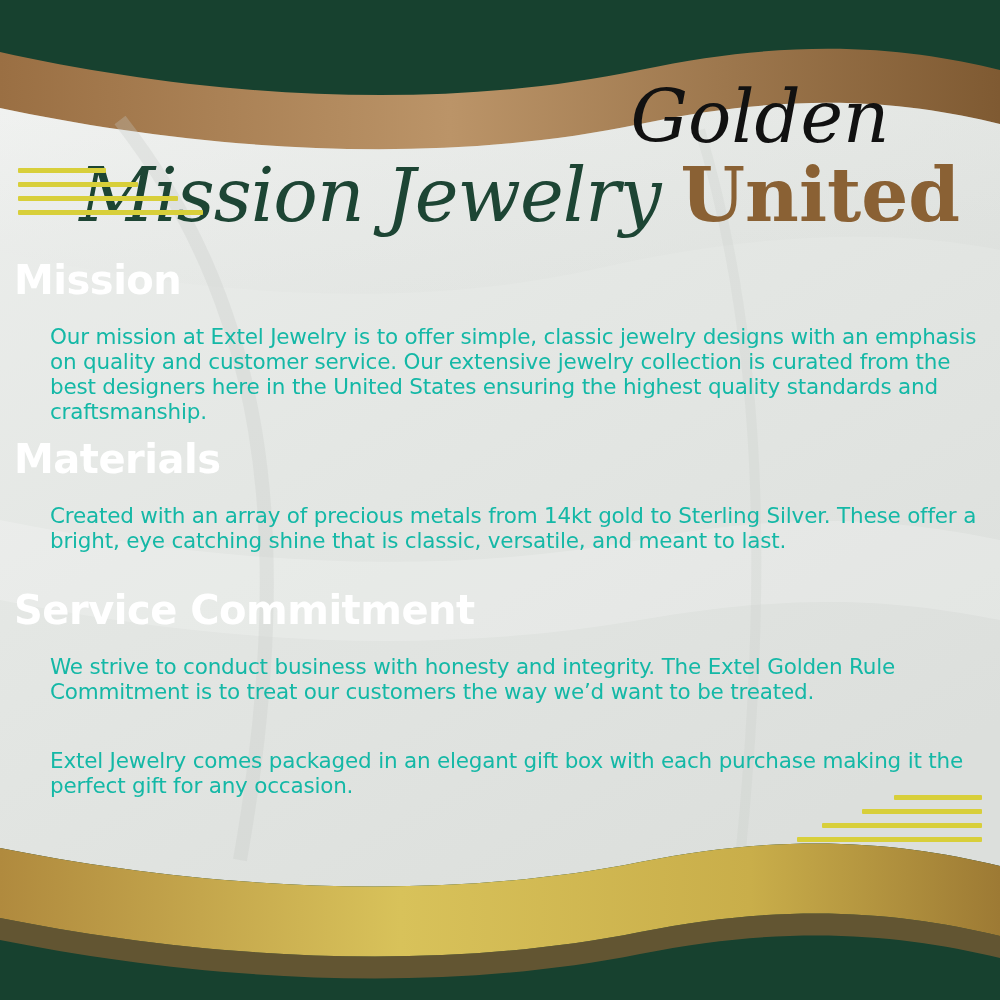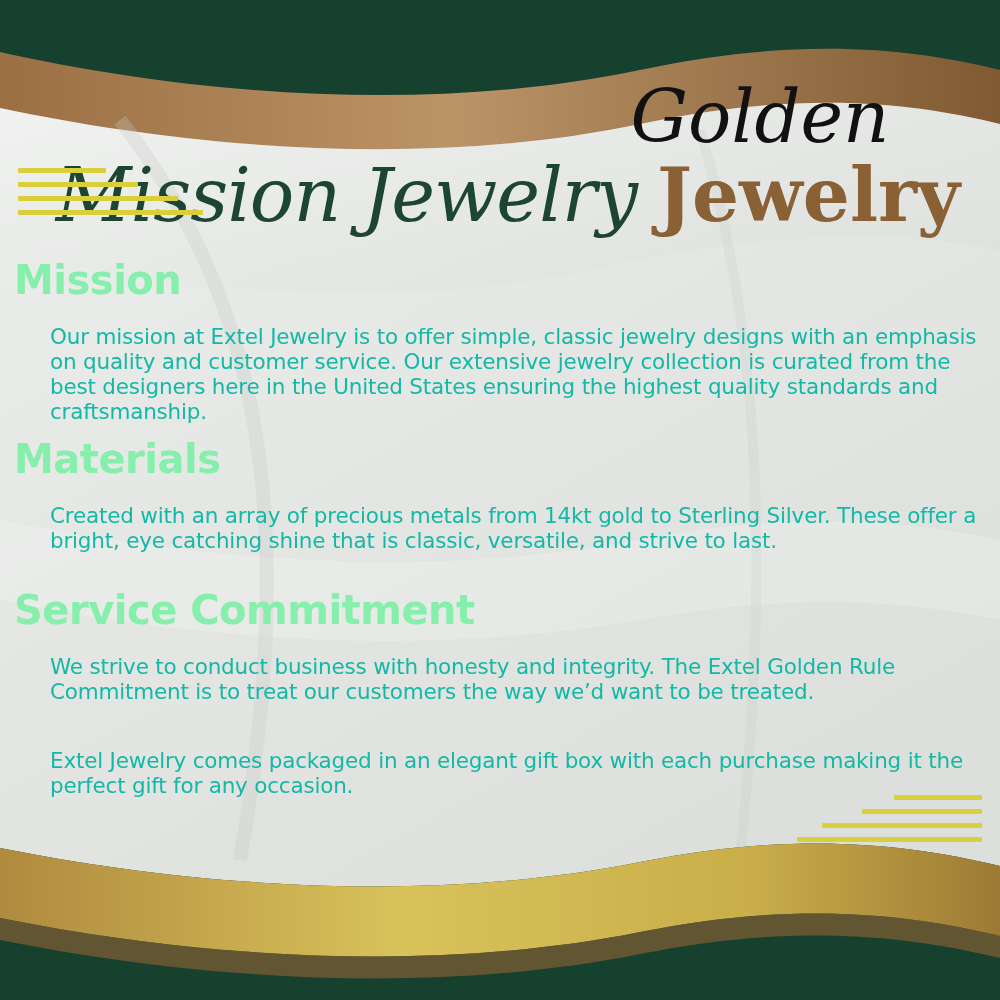--- a/index.html
+++ b/index.html
@@ -58,21 +58,21 @@
   .dashes-br{right:18px;top:795px;text-align:right;}
   .dashes-br .dash{margin-left:auto;}
 
   
   .section{position:absolute;left:14px;width:972px;}
   .sec-head{
     font-family:"DejaVu Sans", sans-serif;
     font-weight:bold;
     font-size:40px;
     line-height:44px;
-    color:#86efac;
+    color:#ffffff;
     margin:0 0 4px 0;
     letter-spacing:-0.5px;
   }
   .sec-body{
     font-family:"DejaVu Sans", sans-serif;
     font-weight:normal;
     font-size:21.5px;
     line-height:25px;
     color:#14b8a6;
     margin-left:36px;
@@ -135,21 +135,21 @@
              L1000,958 C900,934 790,924 640,954 C420,998 180,976 0,940 Z" fill="#8a6134" opacity="0.65"></path>
   </svg>
 
   <div class="content">
 
     <div class="brand">
       <div class="brand-text">Golden</div>
     </div>
 
     <div class="title-row">
-      <span class="title-classic">Mission Jewelry</span><span class="title-design">Jewelry</span>
+      <span class="title-classic">Mission Jewelry</span><span class="title-design">United</span>
     </div>
 
     <div class="dashes dashes-tl">
       <div class="dash" style="width:88px"></div>
       <div class="dash" style="width:120px"></div>
       <div class="dash" style="width:160px"></div>
       <div class="dash" style="width:185px"></div>
     </div>
 
     <div class="dashes dashes-br">
@@ -159,21 +159,21 @@
       <div class="dash" style="width:185px"></div>
     </div>
 
     <div class="section s-mission">
       <h2 class="sec-head">Mission</h2>
       <p class="sec-body">Our mission at Extel Jewelry is to offer simple, classic jewelry designs with an emphasis on quality and customer service. Our extensive jewelry collection is curated from the best designers here in the United States ensuring the highest quality standards and craftsmanship.</p>
     </div>
 
     <div class="section s-materials">
       <h2 class="sec-head">Materials</h2>
-      <p class="sec-body">Created with an array of precious metals from 14kt gold to Sterling Silver. These offer a bright, eye catching shine that is classic, versatile, and strive to last.</p>
+      <p class="sec-body">Created with an array of precious metals from 14kt gold to Sterling Silver. These offer a bright, eye catching shine that is classic, versatile, and meant to last.</p>
     </div>
 
     <div class="section s-service">
       <h2 class="sec-head">Service Commitment</h2>
       <p class="sec-body">We strive to conduct business with honesty and integrity. The Extel Golden Rule Commitment is to treat our customers the way we’d want to be treated.</p>
     </div>
 
     <div class="section s-gift">
       <p class="sec-body">Extel Jewelry comes packaged in an elegant gift box with each purchase making it the perfect gift for any occasion.</p>
     </div>

